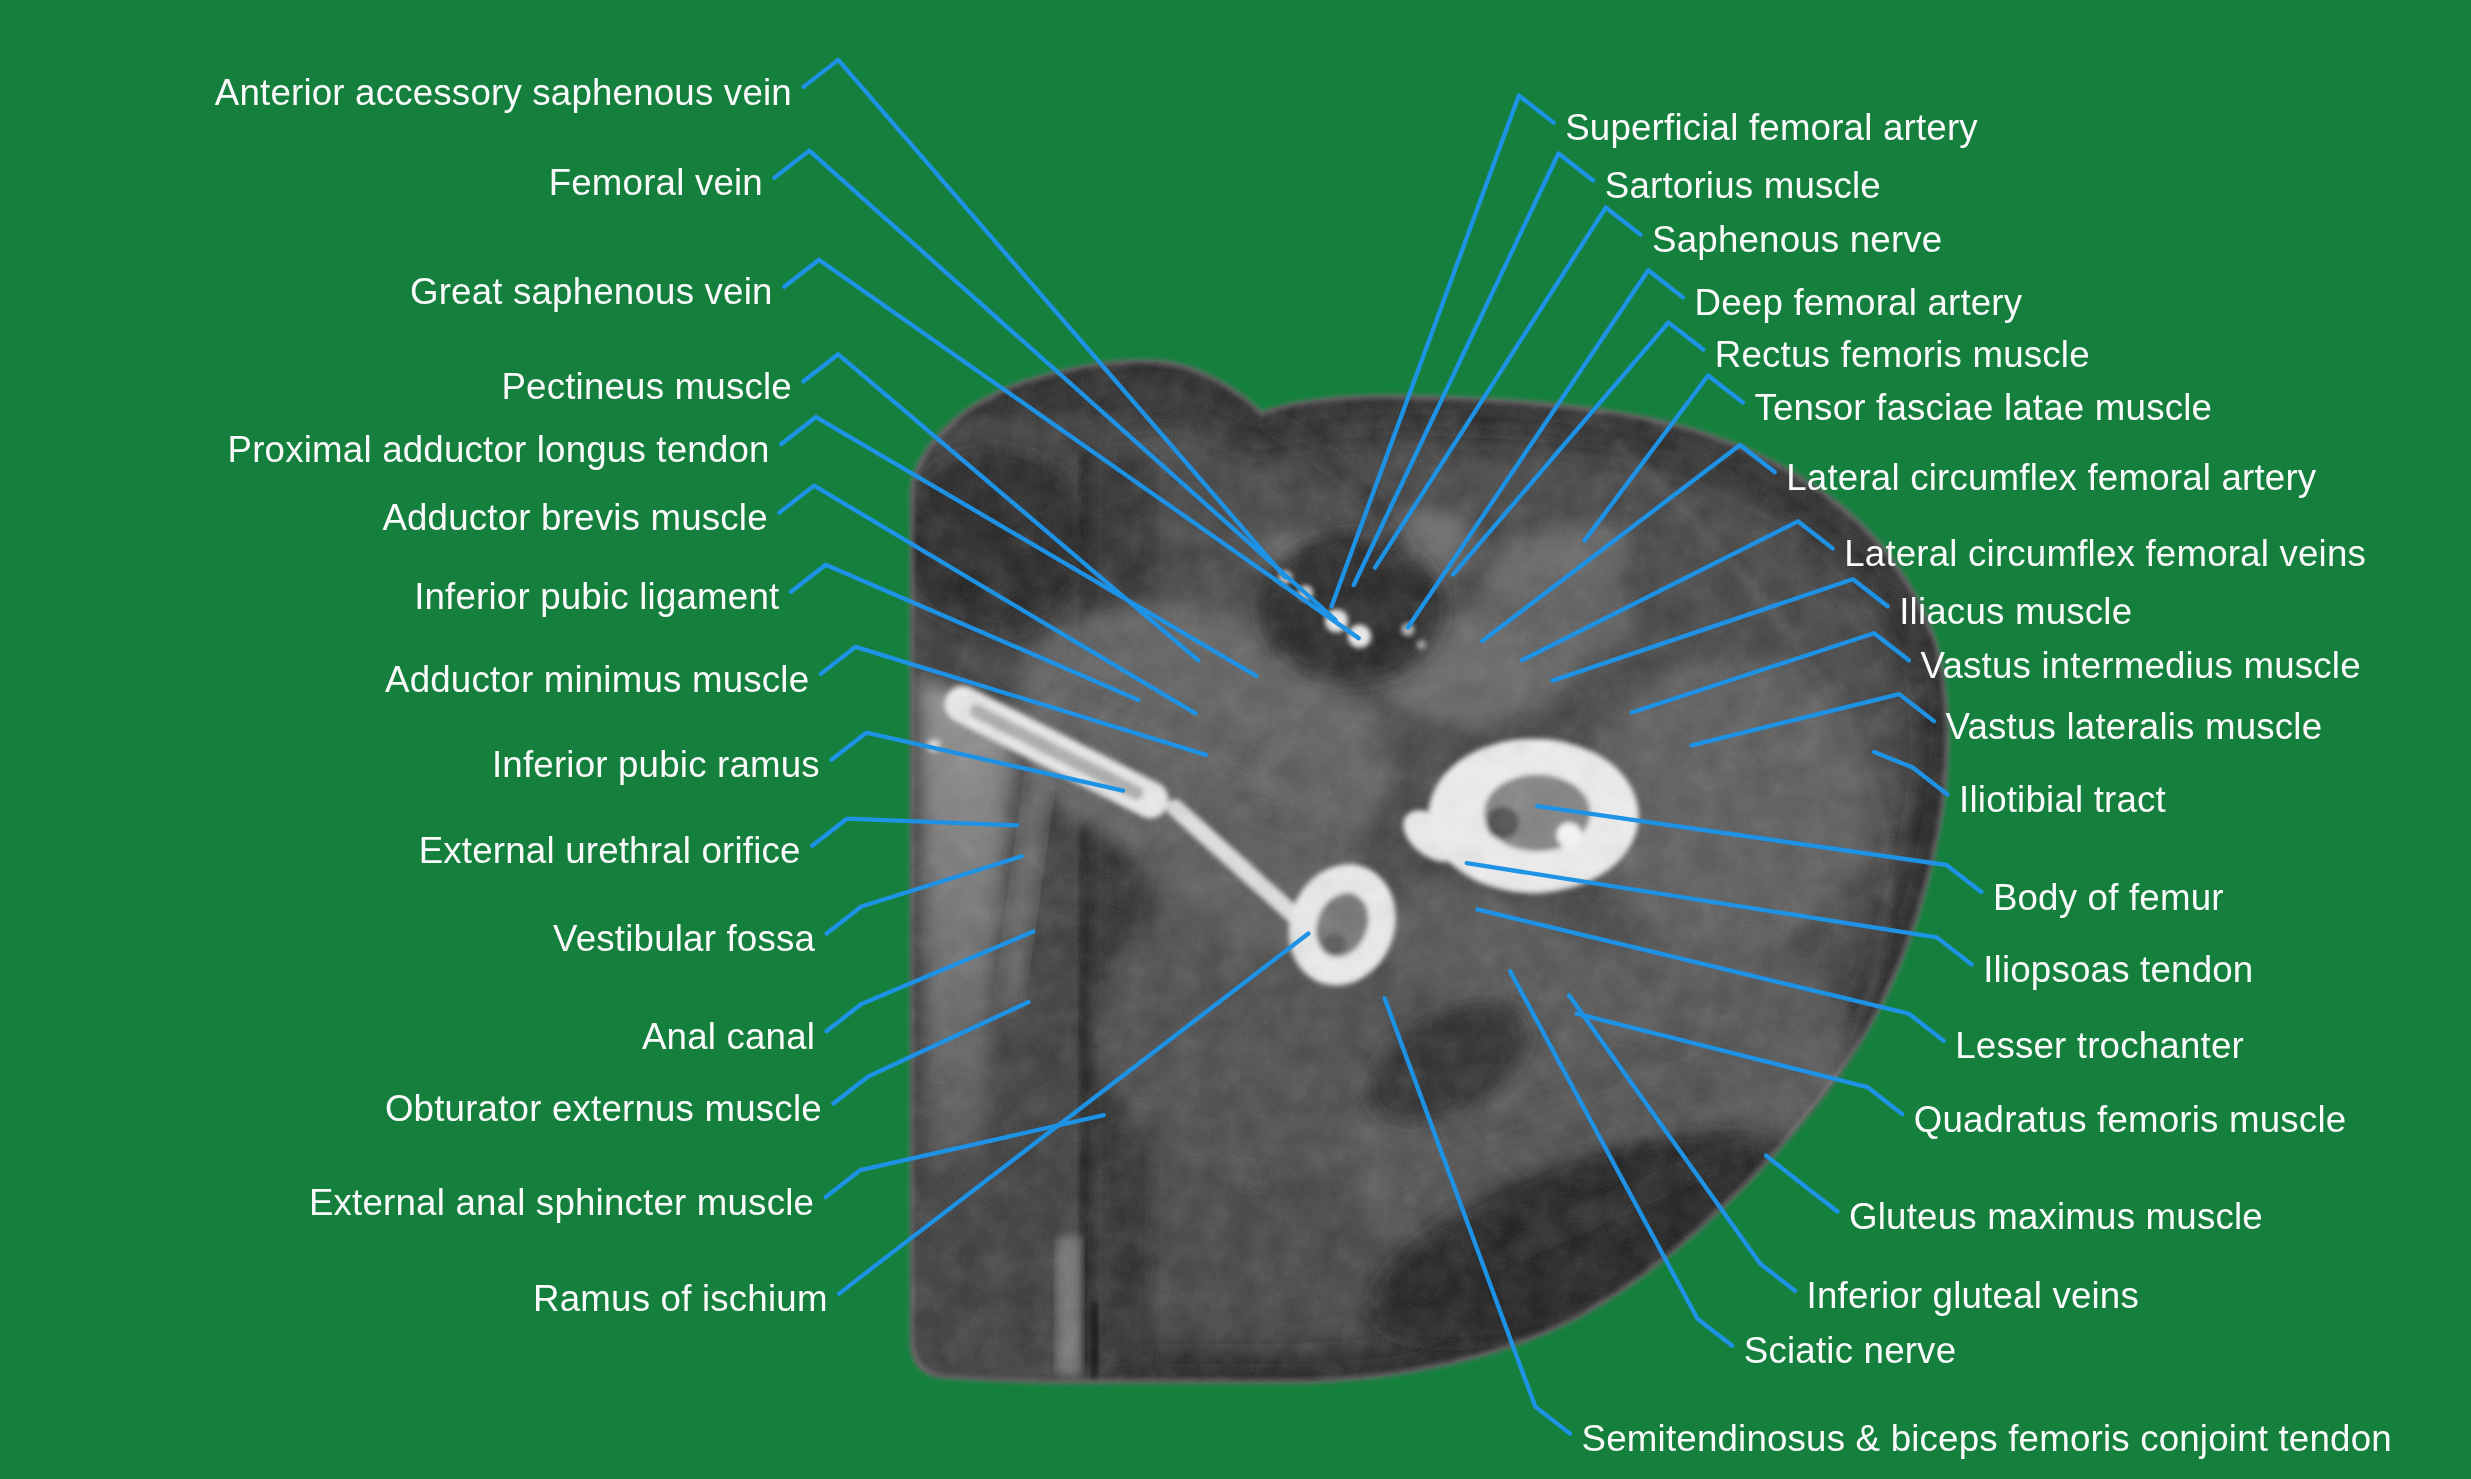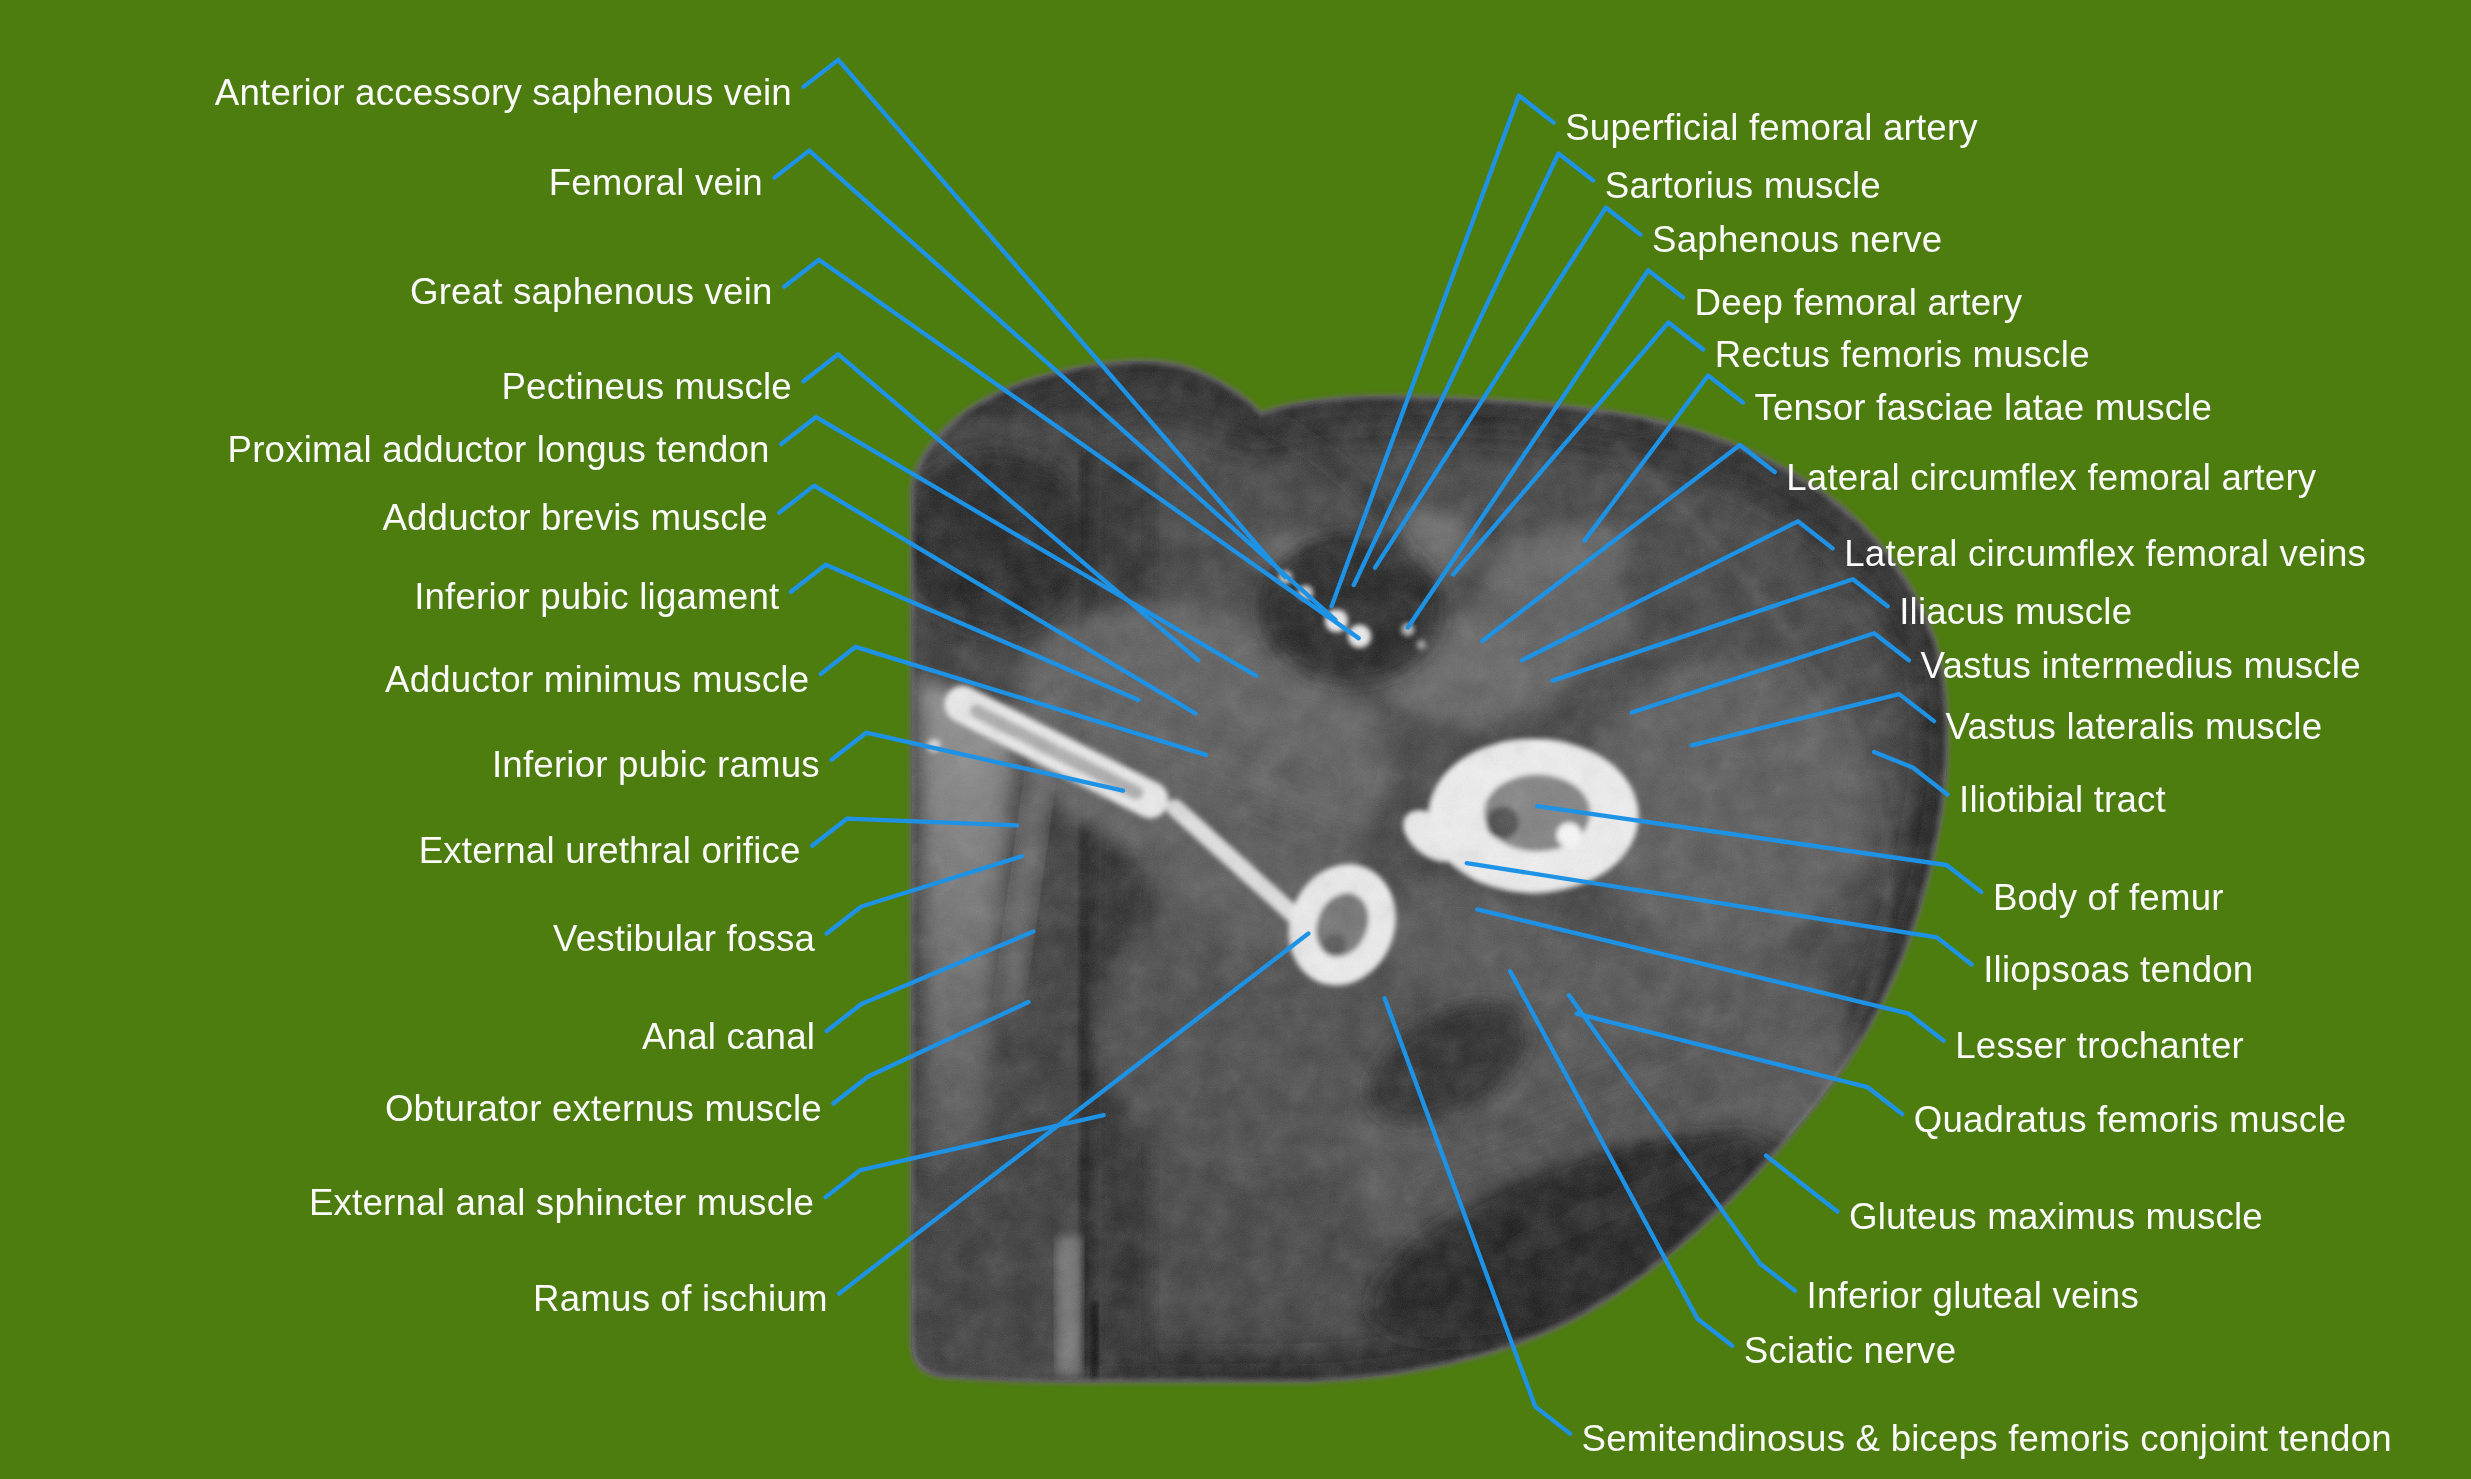--- a/index.html
+++ b/index.html
@@ -1,17 +1,17 @@
 <!DOCTYPE html>
 <html><head>
 <meta charset="utf-8">
 <title>Axial CT — labeled anatomy</title>
 <style>
   html,body{margin:0;padding:0;background:#000;}
-  .stage{position:relative;width:2472px;height:1479px;background:#4d7c0f;overflow:hidden;
+  .stage{position:relative;width:2472px;height:1479px;background:#15803d;overflow:hidden;
          font-family:"Liberation Sans",sans-serif;}
   .stage svg{display:block;position:absolute;inset:0;}
   text.label{font-family:"Liberation Sans","DejaVu Sans",sans-serif;
              font-size:38px;fill:#fafafa;letter-spacing:0.2px;}
   polyline.leader{fill:none;stroke-width:4.5;stroke-linecap:round;stroke-linejoin:round;}
 </style>
 </head>
 <body>
 
 <div class="stage">

